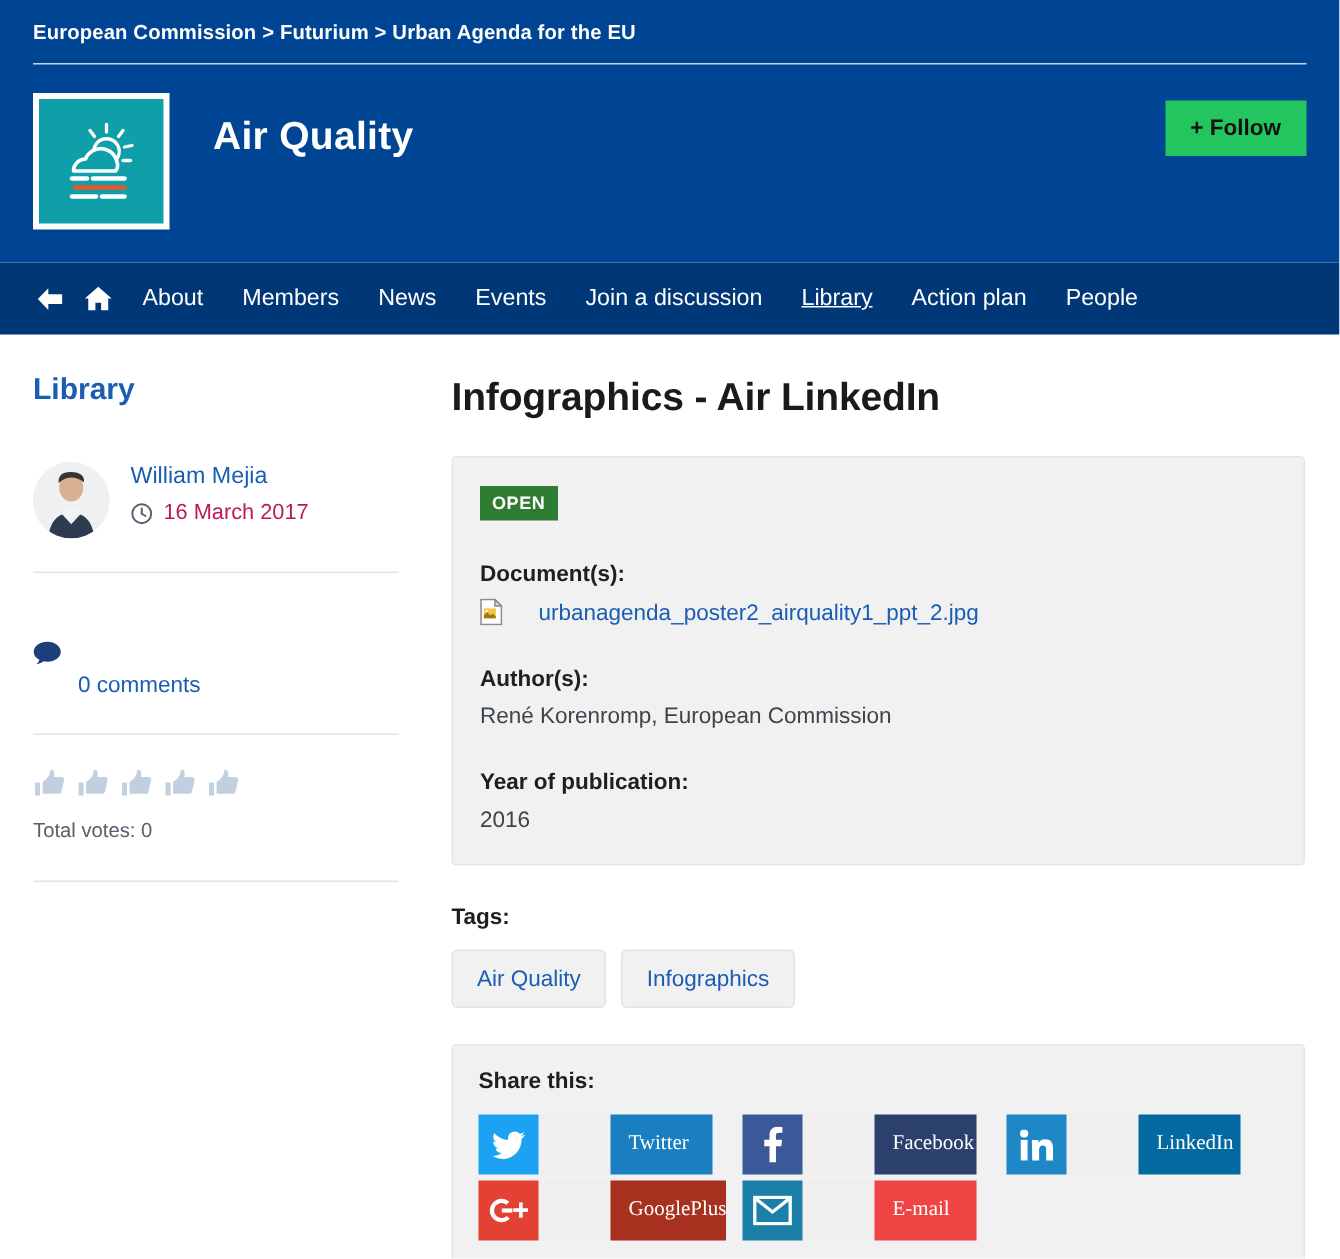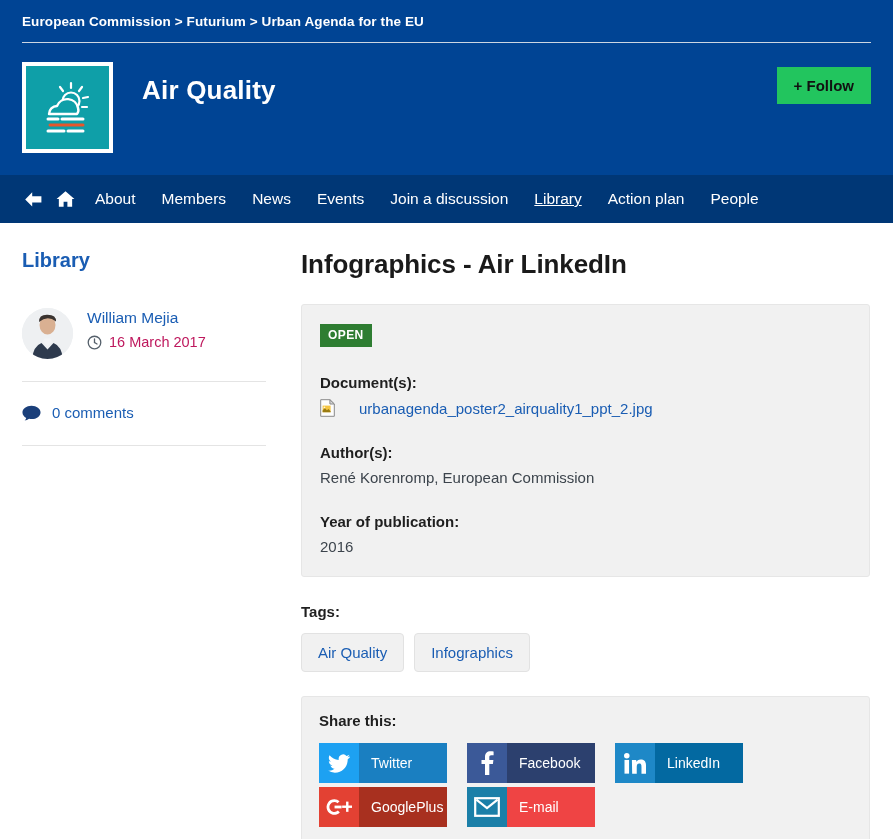--- a/index.html
+++ b/index.html
@@ -143,20 +143,21 @@
   }
   .comments-row {
     display: flex; align-items: center; gap: 11px;
     padding: 22px 0 24px 0;
     border-bottom: 1px solid #e4e4e4;
   }
   .comments-label {
     color: #1a5db3;
     font-size: 15px;
     cursor: pointer;
+    margin-top: 44px;
   }
   .votes-block { padding-top: 22px; padding-bottom: 26px; border-bottom: 1px solid #e4e4e4;}
   .thumbs { display: flex; gap: 7px; margin-bottom: 12px; }
   .thumb { cursor: pointer; }
   .votes-total { color: #55606b; font-size: 13.5px; }
 
   
   .main {
     flex: 1 1 auto;
     padding: 26px 23px 0 11px;
@@ -234,26 +235,27 @@
   }
   .share-grid {
     display: flex;
     flex-wrap: wrap;
     gap: 4px 20px;
     max-width: 530px;
   }
   .share-btn {
     display: flex;
     align-items: stretch;
-    width: 128px;
+    width: 156px;
     height: 40px;
     cursor: pointer;
     border: 0;
     padding: 0;
-    font-family: Liberation Sans, sans-serif;
+    font-family: Liberation Serif, serif;
+    gap: 48px;
   }
   .share-ic {
     width: 40px;
     display: flex; align-items: center; justify-content: center;
     flex: 0 0 40px;
   }
   .share-lb {
     flex: 1 1 auto;
     display: flex; align-items: center;
     color: #ffffff;
@@ -347,20 +349,40 @@
       </div>
     </div>
 
     <div class="comments-row">
       <svg width="19" height="16" viewBox="0 0 20 17" fill="#1a3f7a">
         <path d="M10 0.8 C4.6 0.8 0.4 4 0.4 7.9 C0.4 10.3 2 12.4 4.4 13.7 C4.2 14.8 3.3 16 2.4 16.6 C4.3 16.5 6.3 15.6 7.5 14.7 C8.3 14.9 9.1 15 10 15 C15.4 15 19.6 11.8 19.6 7.9 C19.6 4 15.4 0.8 10 0.8 Z"></path>
       </svg>
       <span class="comments-label">0 comments</span>
     </div>
 
+    <div class="votes-block">
+      <div class="thumbs">
+        <svg class="thumb" width="22" height="22" viewBox="0 0 24 24" fill="#c2cfe0">
+            <path d="M1.5 10.5h3.6v9.5H1.5zM7 10.2c1.6-1 4.3-3.4 5-5.6.5-1.6.2-3.6 1.9-3.2 2 .5 1.7 3.4 1.3 5.2h5.4c1.4 0 2.3 1.2 2 2.4l-1.9 8c-.2 1-1.1 1.7-2.1 1.7H7z"></path>
+          </svg>
+        <svg class="thumb" width="22" height="22" viewBox="0 0 24 24" fill="#c2cfe0">
+            <path d="M1.5 10.5h3.6v9.5H1.5zM7 10.2c1.6-1 4.3-3.4 5-5.6.5-1.6.2-3.6 1.9-3.2 2 .5 1.7 3.4 1.3 5.2h5.4c1.4 0 2.3 1.2 2 2.4l-1.9 8c-.2 1-1.1 1.7-2.1 1.7H7z"></path>
+          </svg>
+        <svg class="thumb" width="22" height="22" viewBox="0 0 24 24" fill="#c2cfe0">
+            <path d="M1.5 10.5h3.6v9.5H1.5zM7 10.2c1.6-1 4.3-3.4 5-5.6.5-1.6.2-3.6 1.9-3.2 2 .5 1.7 3.4 1.3 5.2h5.4c1.4 0 2.3 1.2 2 2.4l-1.9 8c-.2 1-1.1 1.7-2.1 1.7H7z"></path>
+          </svg>
+        <svg class="thumb" width="22" height="22" viewBox="0 0 24 24" fill="#c2cfe0">
+            <path d="M1.5 10.5h3.6v9.5H1.5zM7 10.2c1.6-1 4.3-3.4 5-5.6.5-1.6.2-3.6 1.9-3.2 2 .5 1.7 3.4 1.3 5.2h5.4c1.4 0 2.3 1.2 2 2.4l-1.9 8c-.2 1-1.1 1.7-2.1 1.7H7z"></path>
+          </svg>
+        <svg class="thumb" width="22" height="22" viewBox="0 0 24 24" fill="#c2cfe0">
+            <path d="M1.5 10.5h3.6v9.5H1.5zM7 10.2c1.6-1 4.3-3.4 5-5.6.5-1.6.2-3.6 1.9-3.2 2 .5 1.7 3.4 1.3 5.2h5.4c1.4 0 2.3 1.2 2 2.4l-1.9 8c-.2 1-1.1 1.7-2.1 1.7H7z"></path>
+          </svg>
+      </div>
+      <div class="votes-total">Total votes: 0</div>
+    </div>
   </div>
 
   <div class="main">
     <div class="page-title">Infographics - Air LinkedIn</div>
 
     <div class="info-card">
       <span class="badge-open">OPEN</span>
 
       <div class="field-label">Document(s):</div>
       <div class="doc-line">

